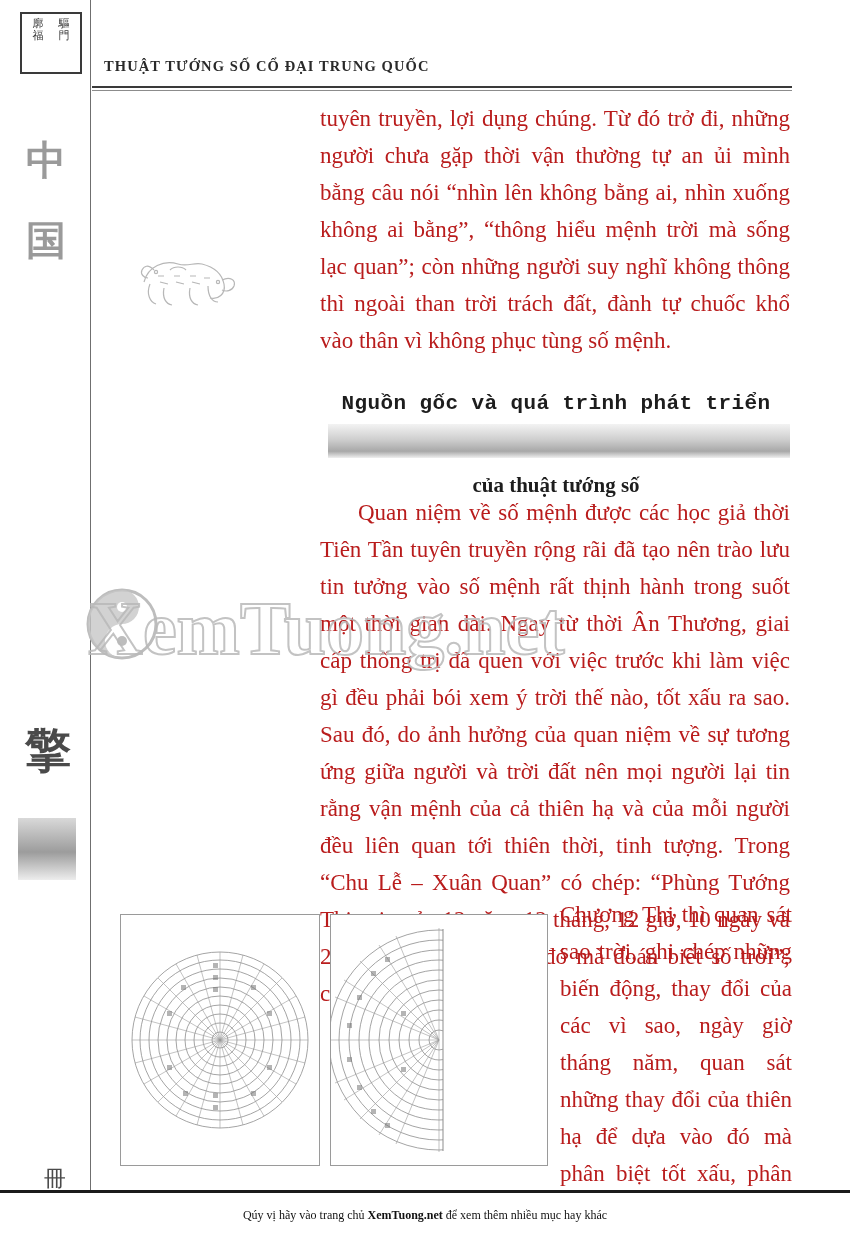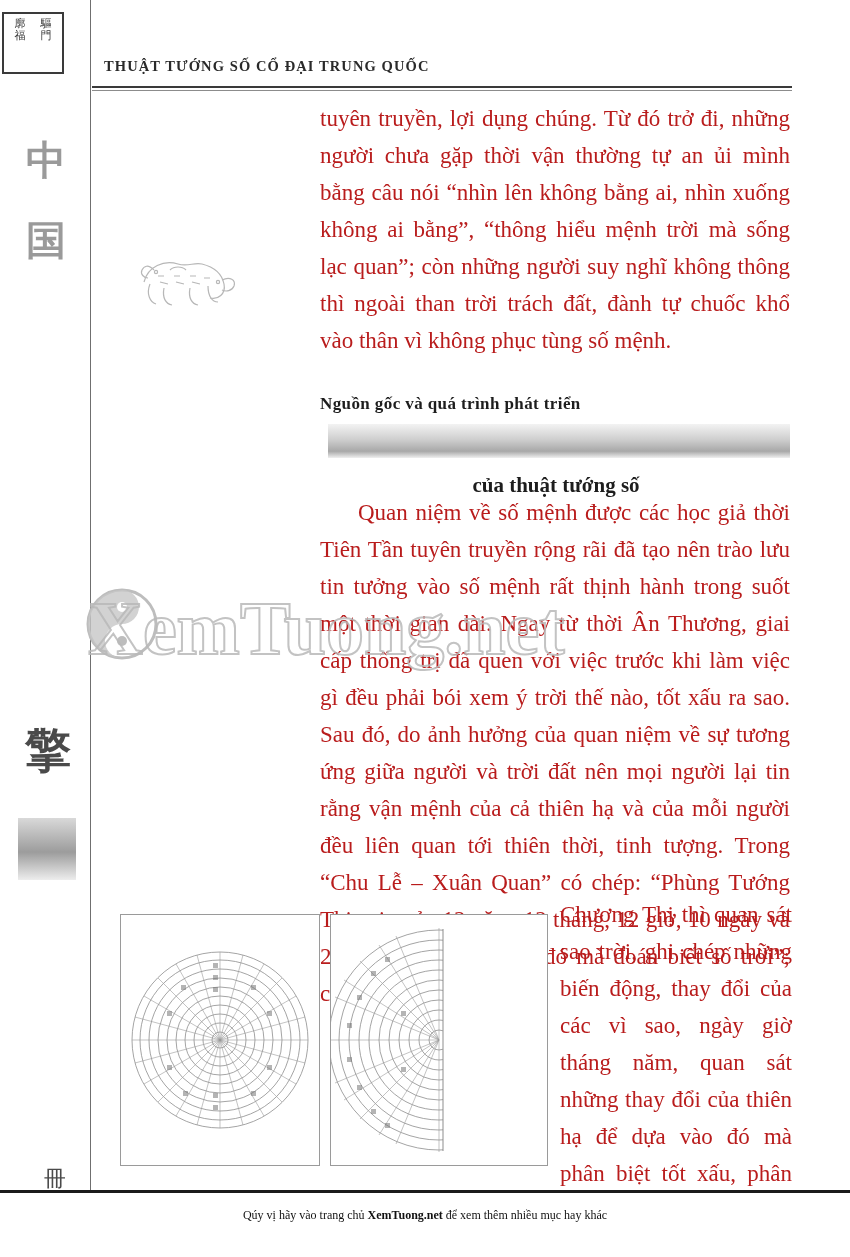--- a/index.html
+++ b/index.html
@@ -29,21 +29,21 @@
   .rail-vline {
     position: absolute;
     left: 90px;
     top: 0;
     width: 1px;
     height: 1190px;
     background: #6f6f6f;
   }
   .rail-seal {
     position: absolute;
-    left: 2px;
+    left: 20px;
     top: 12px;
     width: 62px;
     height: 62px;
     border: 2px solid #3a3a3a;
     box-sizing: border-box;
     font-family: "DejaVu Sans", sans-serif;
     font-size: 11px;
     line-height: 12px;
     color: #3a3a3a;
     padding: 4px 3px;
@@ -154,24 +154,24 @@
     width: 232px;
   }
   .indent { text-indent: 38px; }
 
   
   .heading {
     position: absolute;
     left: 320px;
     top: 388px;
     width: 472px;
-    text-align: left;
-    font-family: Liberation Serif, serif;
-    font-weight: bold;
-    font-size: 17px;
+    text-align: center;
+    font-family: Liberation Mono, monospace;
+    font-weight: bold;
+    font-size: 21px;
     line-height: 32px;
     color: #1d1d1d;
     letter-spacing: 0.4px;
   }
   .heading-band {
     position: absolute;
     left: 328px;
     top: 424px;
     width: 462px;
     height: 34px;

